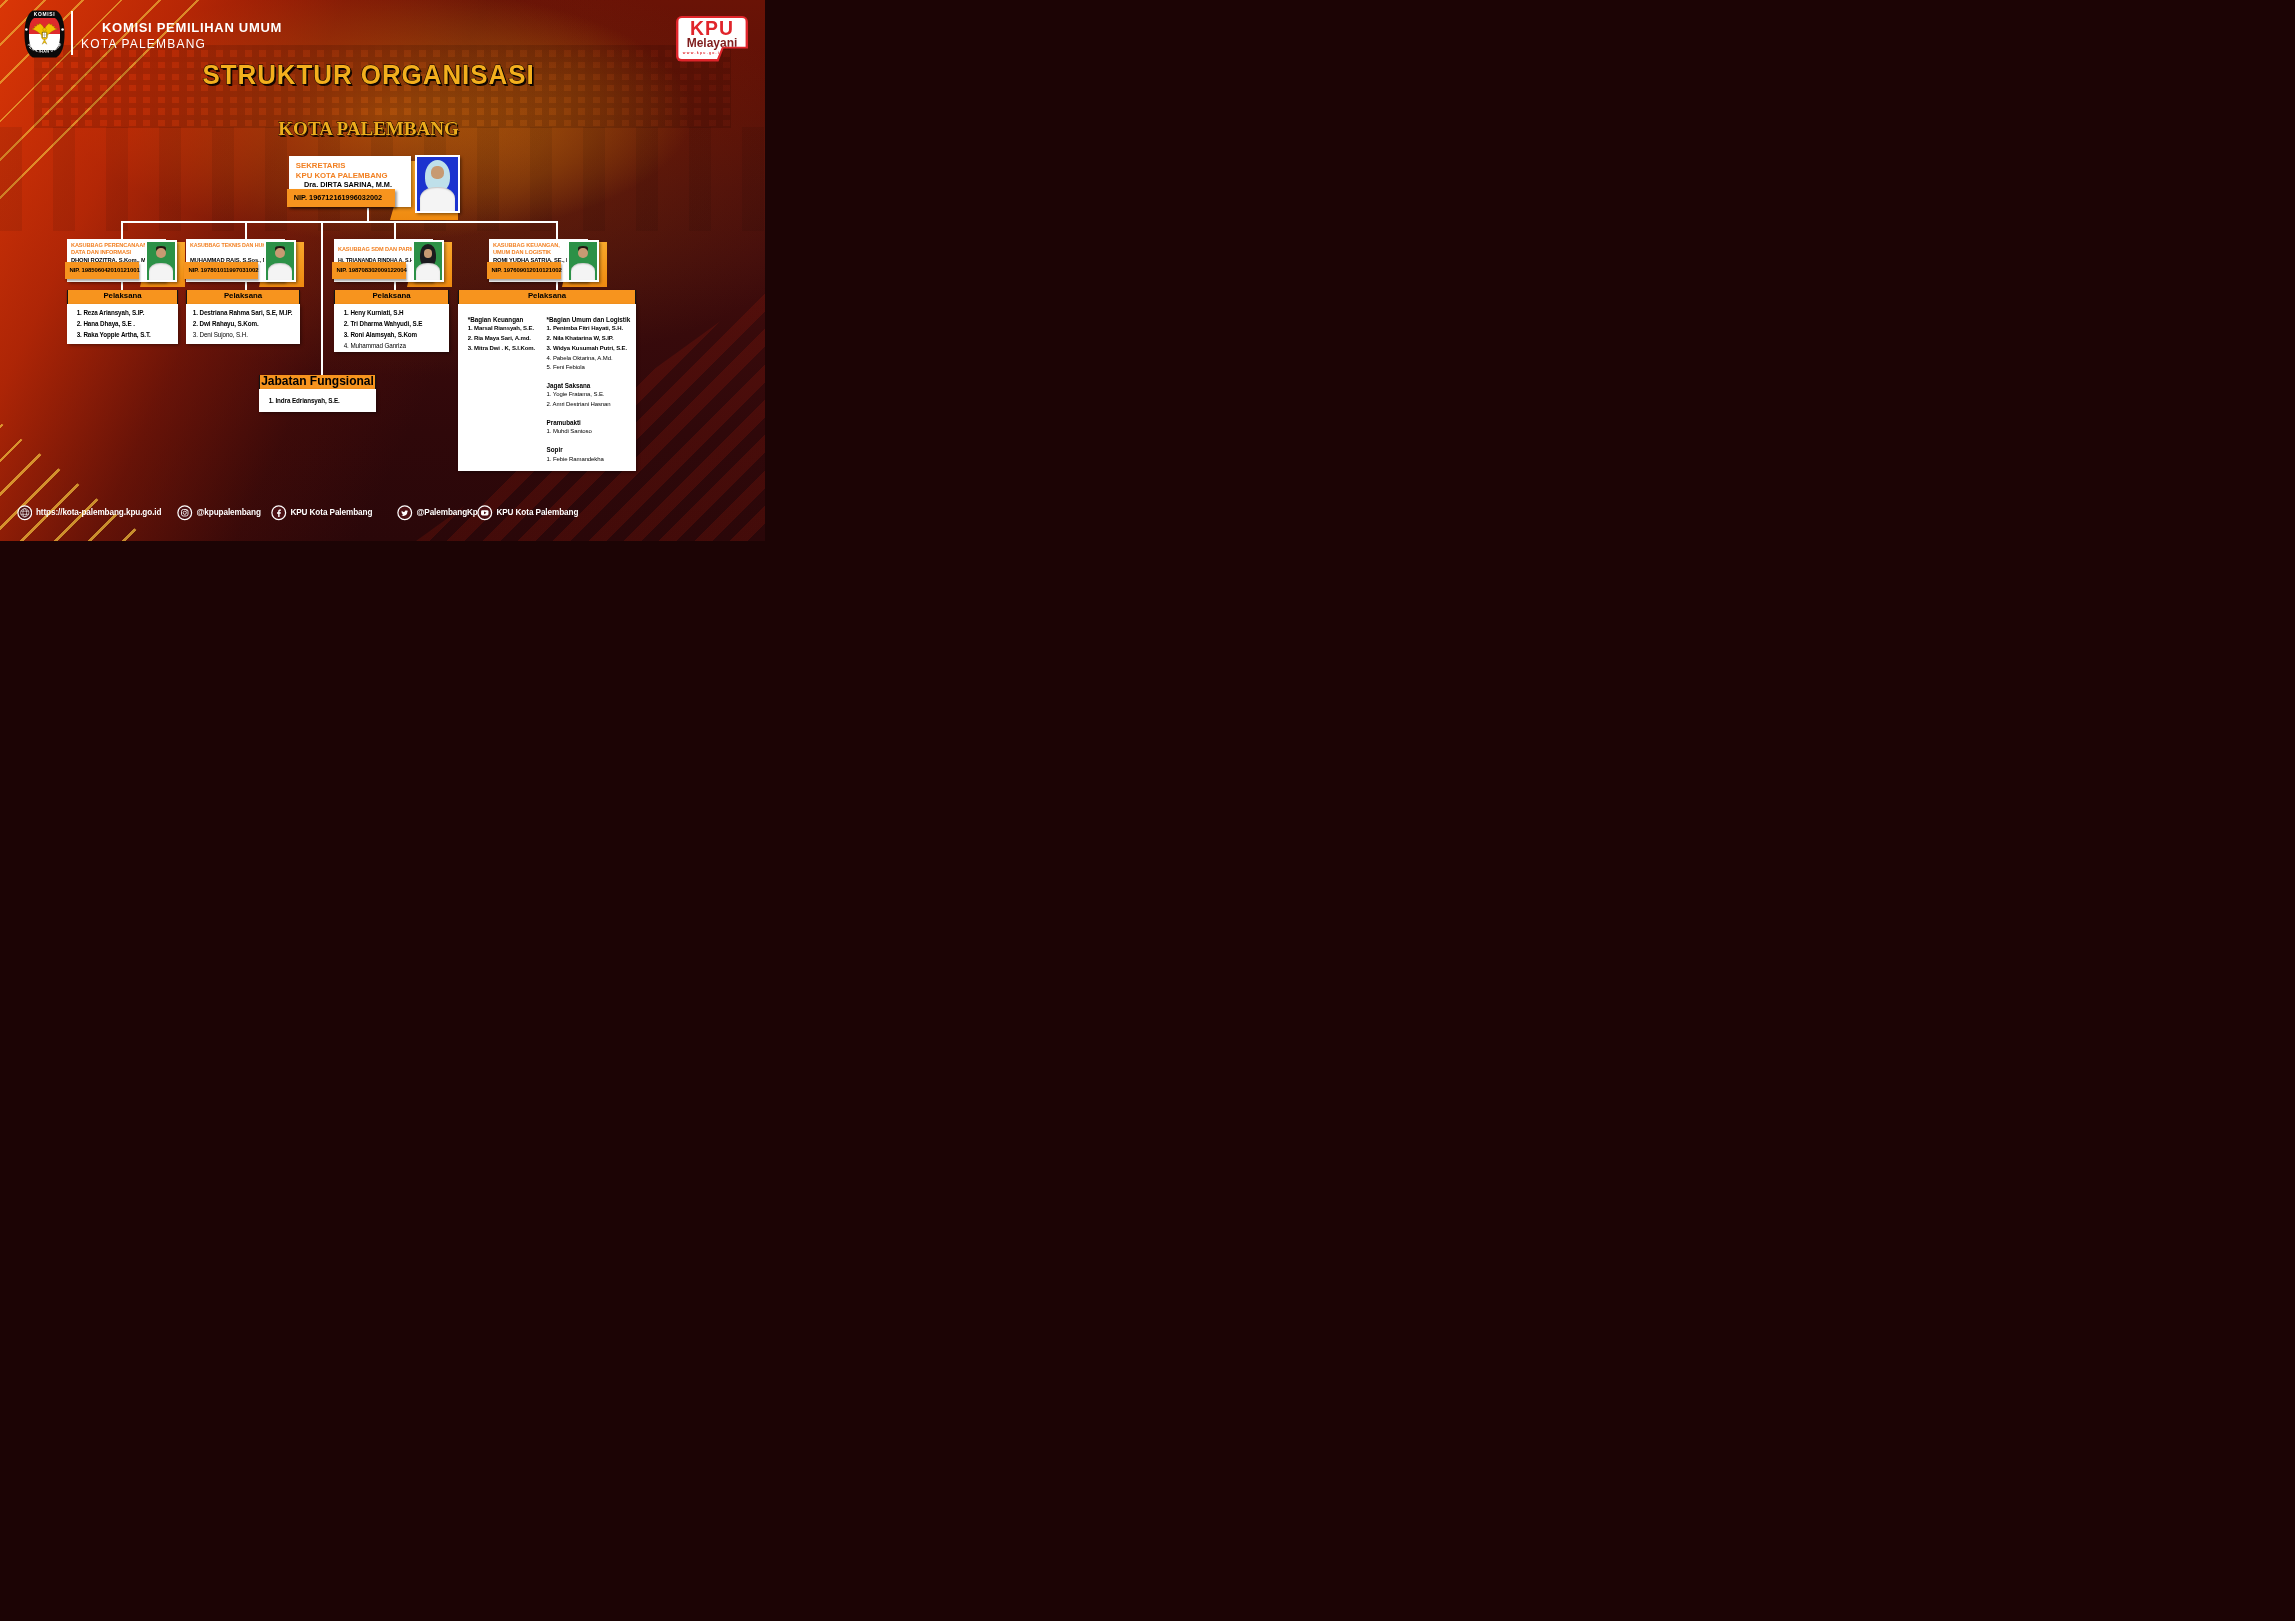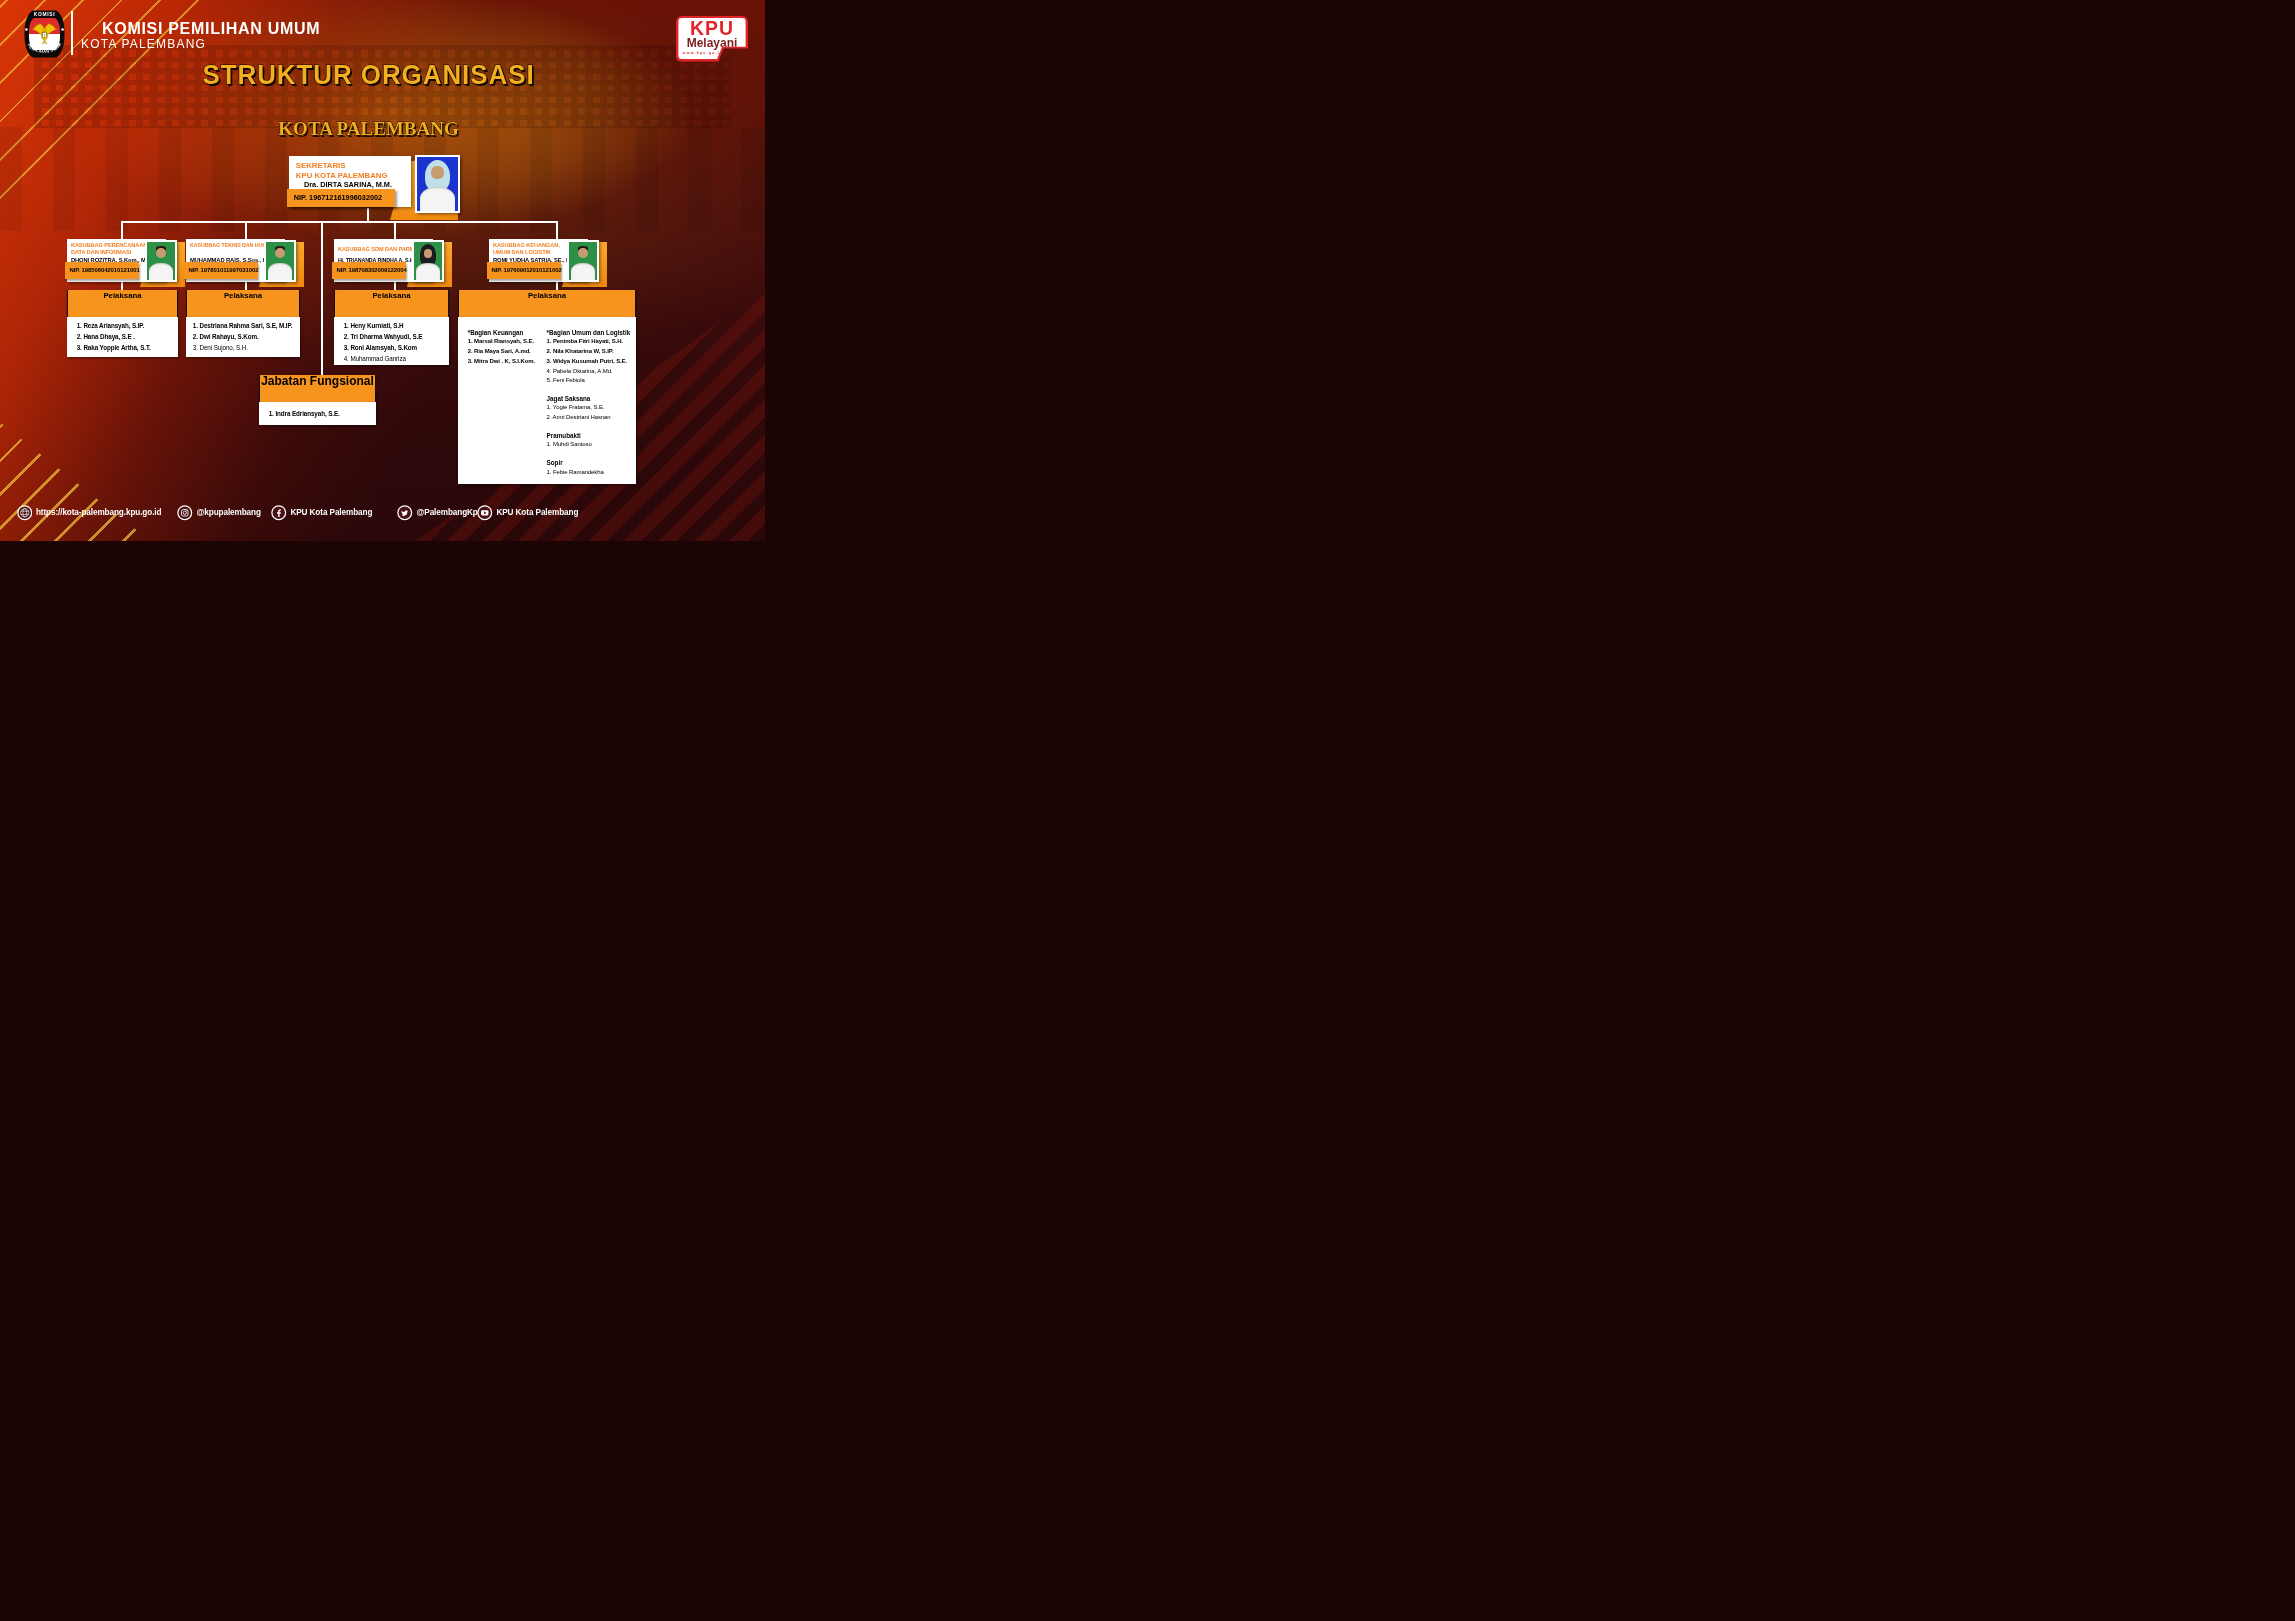--- a/index.html
+++ b/index.html
@@ -22,21 +22,21 @@
     background:repeating-linear-gradient(135deg, rgba(200,34,10,.16) 0 12.6px, rgba(60,8,6,0) 12.6px 25px);
     clip-path:polygon(100% 0,100% 100%,0 100%);}
   .bg-building{left:34px;right:34px;top:45px;height:83px;opacity:.15;
     background:
       repeating-linear-gradient(90deg, rgba(15,0,0,.9) 0 7.8px, rgba(15,0,0,0) 7.8px 14.5px),
       repeating-linear-gradient(180deg, rgba(15,0,0,.9) 0 5.3px, rgba(15,0,0,0) 5.3px 11.6px);}
   .bg-pillars{left:0;right:0;top:127px;height:104px;opacity:.10;
     background:repeating-linear-gradient(90deg, rgba(0,0,0,.8) 0 22px, rgba(0,0,0,0) 22px 53px);}
   
   .hdr-divider{left:71px;top:10.7px;width:1.9px;height:44px;background:#fff;}
-  .org1{left:81px;top:20.4px;color:#fff;font-size:16px;font-weight:bold;letter-spacing:0.7px;padding-left:21px;}
+  .org1{left:81px;top:20.4px;color:#fff;font-size:13px;font-weight:bold;letter-spacing:0.7px;padding-left:21px;}
   .org2{left:81px;top:37px;color:#fff;font-size:12px;font-weight:300;letter-spacing:1.2px;}
   .badge{left:676px;top:15.5px;width:72px;height:46px;background:#E0252B;border-radius:5.8px;
     clip-path:polygon(0 0,100% 0,100% 72%,66% 72%,59% 100%,0 100%);}
   .badge-in{position:absolute;inset:2.4px;background:#fff;border-radius:3.9px;
     clip-path:polygon(0 0,100% 0,100% 70%,65% 70%,57.5% 100%,0 100%);}
   .badge-kpu{position:absolute;top:-1px;width:100%;text-align:center;color:#E0252B;font-size:19.4px;font-weight:800;letter-spacing:1px;}
   .badge-mel{position:absolute;top:18.4px;width:100%;text-align:center;color:#7f1d1d;font-size:12px;font-weight:800;}
   .badge-url{position:absolute;top:33px;left:4.4px;color:#E0252B;font-size:3.4px;font-weight:bold;letter-spacing:1.3px;}
   
   .title-main{left:0;top:60px;width:737px;text-align:center;font-size:27px;font-weight:800;letter-spacing:1px;
@@ -69,21 +69,21 @@
     clip-path:polygon(22% 0,0 100%,100% 100%,100% 0);box-shadow:1.5px 1.9px 2.4px rgba(0,0,0,.35);}
   .kcard{position:absolute;left:0;top:0;width:99px;height:43px;background:#fff;box-shadow:1.5px 1.9px 2.9px rgba(0,0,0,.45);}
   .ktitle{position:absolute;left:3.9px;top:3.4px;color:#F28022;font-size:5.6px;font-weight:bold;line-height:6.8px;letter-spacing:-0.05px;white-space:nowrap;}
   .kname{position:absolute;left:3.9px;top:18px;color:#000;font-size:5.8px;font-weight:bold;white-space:nowrap;letter-spacing:-0.1px;}
   .kname.small{font-size:5.3px;}
   .knip{position:absolute;left:-2.4px;top:23px;width:74px;height:16.5px;background:#F7941E;box-shadow:1px 1.5px 1.9px rgba(0,0,0,.35);
     color:#000;font-size:6px;font-weight:bold;line-height:16.5px;padding-left:4.8px;letter-spacing:-0.1px;white-space:nowrap;}
   .kphoto{left:78px;top:1px;width:32px;height:42px;}
   
   .listbox{position:absolute;}
-  .lhead{height:27px;background:#F7941E;border-left:1.5px solid #141414;border-right:1.5px solid #141414;
+  .lhead{height:14px;background:#F7941E;border-left:1.5px solid #141414;border-right:1.5px solid #141414;
     color:#000;font-size:7.8px;font-weight:bold;text-align:center;line-height:12.6px;box-shadow:0 1px 1.9px rgba(0,0,0,.4);}
   .lbody{background:#fff;box-shadow:1.9px 2.4px 3.4px rgba(0,0,0,.45);padding:4.4px 2.9px 2.9px 9.7px;}
   .li{font-size:6.3px;font-weight:bold;color:#000;line-height:10.7px;letter-spacing:-0.1px;white-space:nowrap;}
   .li.normal{font-weight:normal;}
   
   .p4body{display:flex;padding:10.7px 5.8px 4.8px 9.7px;}
   .p4col{display:flex;flex-direction:column;}
   .p4col .li{font-size:6px;line-height:9.7px;}
   .p4h{font-size:6.3px;font-weight:bold;line-height:9.7px;white-space:nowrap;}
   .cgap{height:7.8px;}

